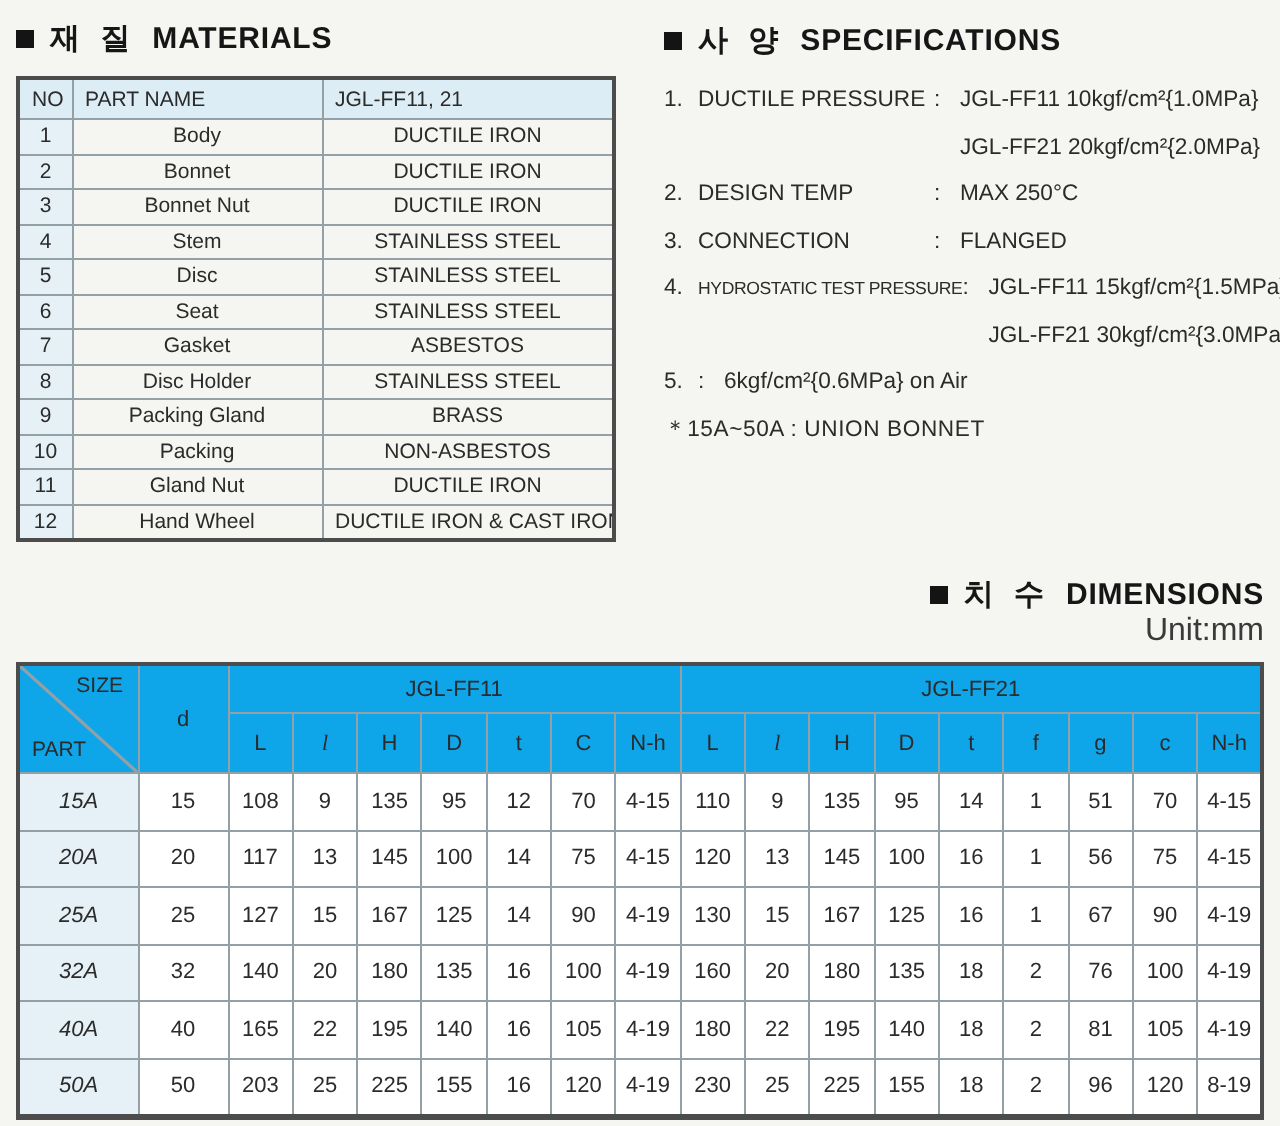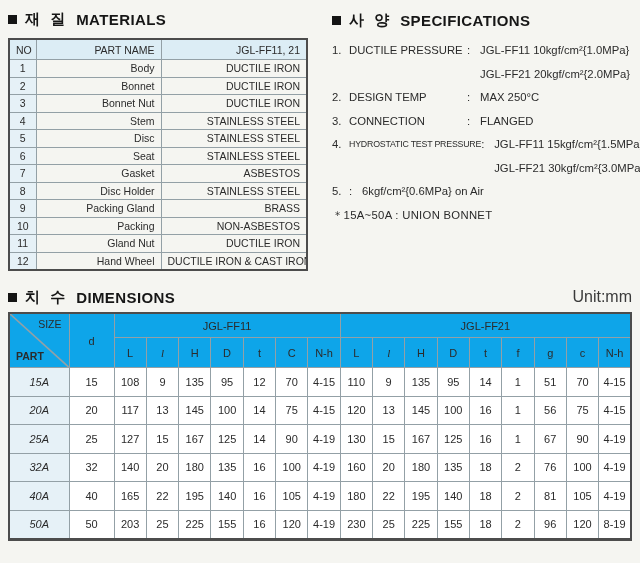--- a/index.html
+++ b/index.html
@@ -19,41 +19,41 @@
   .heading .ko { letter-spacing:3px; }
 
   .top { display:flex; gap:24px; }
 
   
   .materials { flex:0 0 300px; width:300px; }
   table { border-collapse:collapse; width:100%; }
   #materials-table { border:2px solid #4c4c4c; table-layout:fixed; }
   #materials-table th, #materials-table td {
     border:1px solid #93a0a6; font-size:10.5px; font-weight:normal;
-    height:16.5px; padding:0 6px; text-align:right; white-space:nowrap; overflow:hidden;
+    height:16.5px; padding:0 6px; text-align:center; white-space:nowrap; overflow:hidden;
   }
-  #materials-table th { background:#dcedf5; text-align:right; height:19px; }
+  #materials-table th { background:#dcedf5; text-align:left; height:19px; }
   #materials-table td.no-cell { background:#e6f1f7; text-align:center; padding:0 2px; }
   #materials-table col.c-no { width:27px; }
   #materials-table col.c-part { width:125px; }
 
   
   .specs { flex:1 1 auto; padding-top:1px; }
   .spec-item { display:flex; font-size:11.3px; line-height:23.5px; }
   .spec-no { flex:0 0 17px; }
   .spec-label { flex:0 0 118px; white-space:nowrap; }
   .spec-label.condensed { font-size:8.8px; letter-spacing:-0.2px; }
   .spec-colon { flex:0 0 13px; text-align:left; }
   .spec-values { flex:1 1 auto; }
   .spec-values div { white-space:nowrap; }
   .spec-note { font-size:11.3px; line-height:23.5px; letter-spacing:0.3px; }
 
   
   .dims-head { display:flex; justify-content:space-between; align-items:flex-end;
-               margin-top:17px; margin-bottom:5px; }
+               margin-top:17px; margin-bottom:5px;flex-direction:column; }
   .dims-head .heading { margin:0; }
   .unit { font-size:16px; color:#3a3a3a; padding-bottom:1px; }
 
   #dims-table { border:2px solid #4c4c4c; border-bottom-width:3px; table-layout:fixed; }
   #dims-table th, #dims-table td {
     border:1px solid #93a0a6; font-size:11px; font-weight:normal;
     text-align:center; padding:0 1px; white-space:nowrap; overflow:hidden;
   }
   #dims-table th { background:#0ea5e9; }
   #dims-table tr.grp-row th { height:23px; }
@@ -61,21 +61,21 @@
   #dims-table td { height:27.5px; background:#ffffff; }
   #dims-table td.size-cell { background:#e6f1f7;font-style:italic; }
   #dims-table col.c-size { width:60px; }
   #dims-table col.c-d { width:45px; }
   .italic-l { font-style:italic; font-family:"Liberation Serif", serif; font-size:12px; }
 
   
   th.corner { position:relative; padding:0; }
   th.corner svg { position:absolute; left:0; top:0; width:100%; height:100%; }
   th.corner .corner-size { position:absolute; top:4px; right:7px; font-size:10.5px; }
-  th.corner .corner-part { position:absolute; bottom:5px; left:6px; font-size:10.5px;font-weight:bold; }
+  th.corner .corner-part { position:absolute; bottom:5px; left:6px; font-size:10.5px; }
 </style>
 </head>
 <body>
 
 <div class="page">
 
   <div class="top">
 
     <section class="materials">
       <div class="heading">

